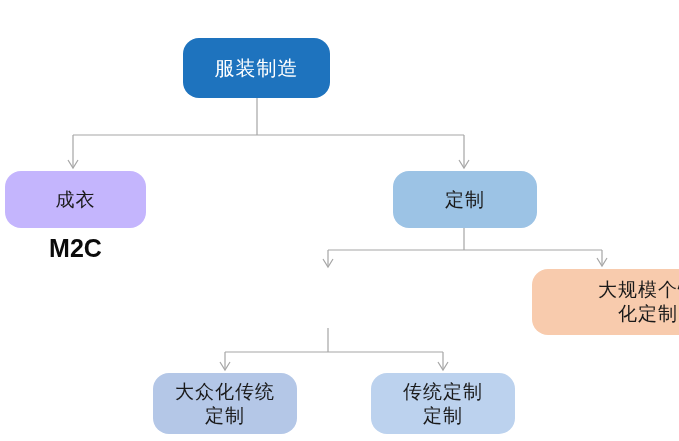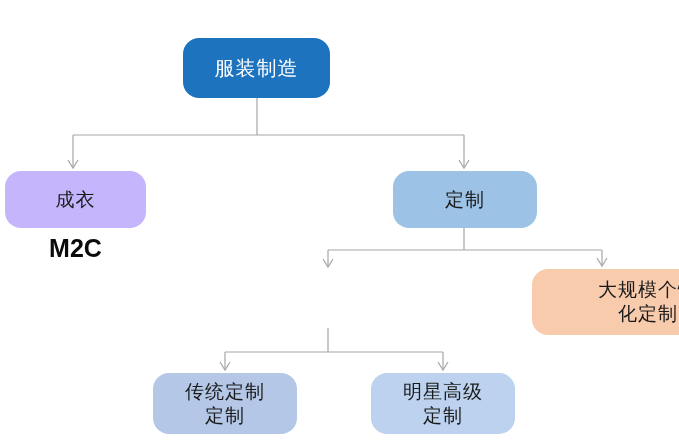--- a/index.html
+++ b/index.html
@@ -87,22 +87,22 @@
     <span>定制</span>
   </div>
 
 
   <div class="node node-daguimo" style="background-color: rgb(248, 203, 173); color: rgb(26, 26, 26); padding-left: 44px;">
     <span>大规模个性
 化定制</span>
   </div>
 
   <div class="node node-dazhonghua" style="background-color: rgb(180, 199, 231); color: rgb(26, 26, 26);">
-    <span>传统定制
+    <span>大众化传统
 定制</span>
   </div>
 
   <div class="node node-mingxing" style="background-color: rgb(188, 210, 238); color: rgb(26, 26, 26);">
-    <span>明星高级
+    <span>传统定制
 定制</span>
   </div>
 
 </div>
 
 </body></html>

